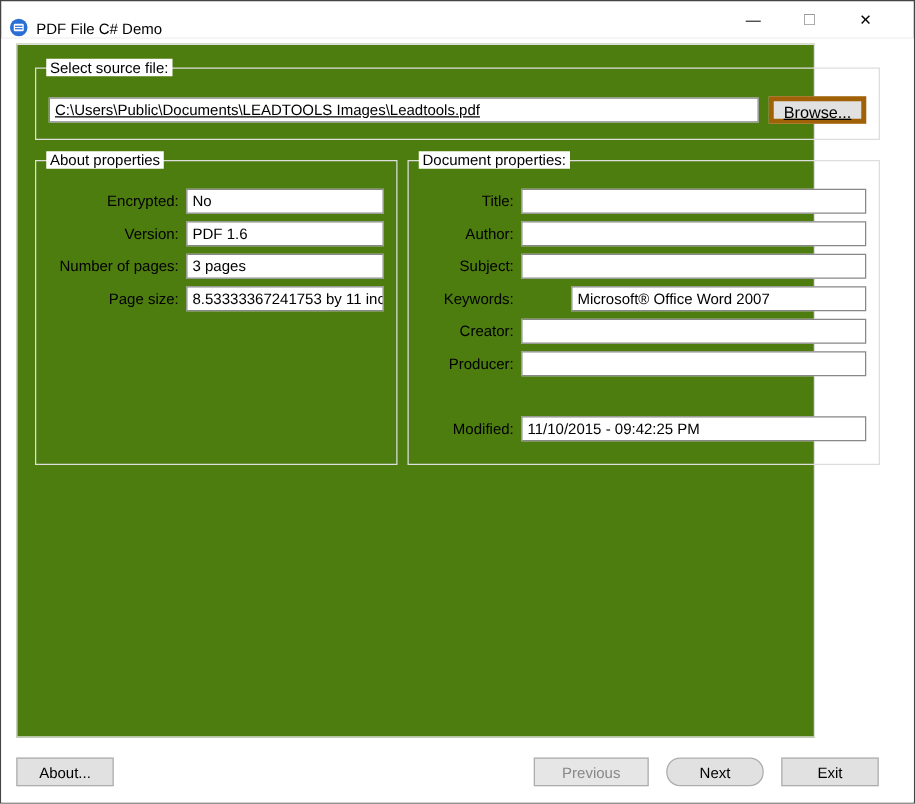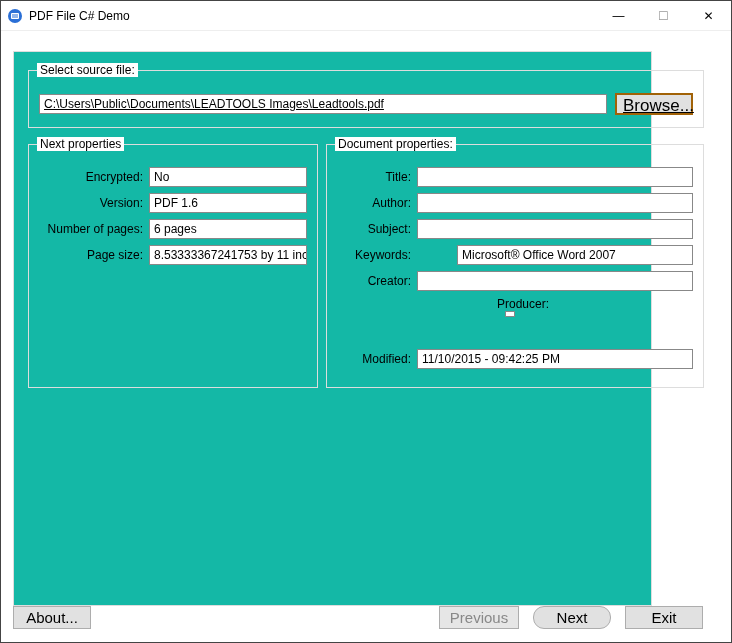--- a/index.html
+++ b/index.html
@@ -13,22 +13,22 @@
   }
   .window {
     width: 732px; height: 643px;
     border: 1px solid #444;
     background: #fff;
     position: relative;
   }
   .titlebar {
     height: 30px;
     display: flex;
-    align-items: center;
-    padding: 0 0 0 6px;
+    align-items: flex-end;
+    padding: 0 16px 0 6px;
     border-bottom: 1px solid #eee;
   }
   .app-icon {
     width: 16px; height: 16px;
     margin-right: 6px;
     display: inline-block;
   }
   .title-text {
     flex: 0 0 auto;
     color: #000;
@@ -40,24 +40,24 @@
     color: #000;
   }
   .win-btn.disabled { color: #999; }
   .client {
     position: absolute;
     top: 30px; left: 0; right: 0; bottom: 0;
     background: #fff;
   }
   .inner-panel {
     position: absolute;
-    left: 12px; top: 20px;
+    left: 12px; top: 4px;
     width: 639px; height: 555px;
     border: 1px solid #ddd;
-    background: #14b8a6;
+    background: #4d7c0f;
   }
   
   .groupbox {
     position: absolute;
     border: 1px solid #ddd;
   }
   .groupbox .legend {
     position: absolute;
     top: -8px; left: 8px;
     background: #fff;
@@ -79,24 +79,24 @@
     height: 20px;
     border: 1px solid #888;
     padding: 0 4px;
     font-family: inherit;
     font-size: 12px;
     background: #fff;
     color: #000;
   }
   .browse-btn {
     width: 78px; height: 22px;
-    border: 2px solid #a16207;
+    border: 4px solid #a16207;
     background: #e1e1e1;
     font-family: inherit;
-    font-size: 17px;
+    font-size: 13px;
     cursor: pointer;
   }
   
   .gb-file {
     left: 14px; top: 92px;
     width: 290px; height: 244px;
   }
   .gb-doc {
     left: 312px; top: 92px;
     width: 378px; height: 244px;
@@ -132,31 +132,31 @@
     position: absolute;
     left: 12px; right: 12px; bottom: 12px;
     height: 24px;
   }
   .btn {
     position: absolute;
     height: 23px;
     background: #e1e1e1;
     border: 1px solid #adadad;
     font-family: inherit;
-    font-size: 15px;
+    font-size: 12px;
     color: #000;
     cursor: pointer;
   }
   .btn:disabled {
     color: #888;
     background: #e6e6e6;
     cursor: default;
   }
   .btn-about   { left: 0; width: 78px; }
-  .btn-prev    { right: 200px; width: 80px; }
+  .btn-prev    { right: 200px; width: 92px; }
   .btn-next    { right: 108px; width: 78px; border-radius: 11px; }
   .btn-exit    { right: 16px;  width: 78px; }
 </style>
 </head>
 <body>
 
 <div class="window">
 
   <div class="titlebar">
     <span class="app-icon">
@@ -180,33 +180,33 @@
 
       <div class="groupbox gb-source">
         <span class="legend">Select source file:</span>
         <div class="src-row">
           <input class="path-input" type="text" value="C:\Users\Public\Documents\LEADTOOLS Images\Leadtools.pdf" style="">
           <button class="browse-btn">Browse...</button>
         </div>
       </div>
 
       <div class="groupbox gb-file">
-        <span class="legend">Next properties</span>
+        <span class="legend">About properties</span>
 
         <div class="prop-row" style="top:22px;">
           <span class="prop-label">Encrypted:</span>
           <div class="prop-value">No</div>
         </div>
         <div class="prop-row" style="top:48px;">
           <span class="prop-label">Version:</span>
           <div class="prop-value">PDF 1.6</div>
         </div>
         <div class="prop-row" style="top:74px;">
           <span class="prop-label">Number of pages:</span>
-          <div class="prop-value">6 pages</div>
+          <div class="prop-value">3 pages</div>
         </div>
         <div class="prop-row" style="top:100px;">
           <span class="prop-label">Page size:</span>
           <div class="prop-value">8.53333367241753 by 11 inches</div>
         </div>
       </div>
 
       <div class="groupbox gb-doc">
         <span class="legend">Document properties:</span>
 
@@ -223,21 +223,21 @@
           <div class="prop-value"></div>
         </div>
         <div class="prop-row" style="top:100px;gap:40px;">
           <span class="prop-label">Keywords:</span>
           <div class="prop-value">Microsoft® Office Word 2007</div>
         </div>
         <div class="prop-row" style="top:126px;">
           <span class="prop-label">Creator:</span>
           <div class="prop-value"></div>
         </div>
-        <div class="prop-row" style="top:152px;flex-direction:column;">
+        <div class="prop-row" style="top:152px;">
           <span class="prop-label">Producer:</span>
           <div class="prop-value"></div>
         </div>
         <div class="prop-row" style="top:204px;justify-content:flex-end;">
           <span class="prop-label">Modified:</span>
           <div class="prop-value">11/10/2015 - 09:42:25 PM</div>
         </div>
       </div>
 
     </div>

